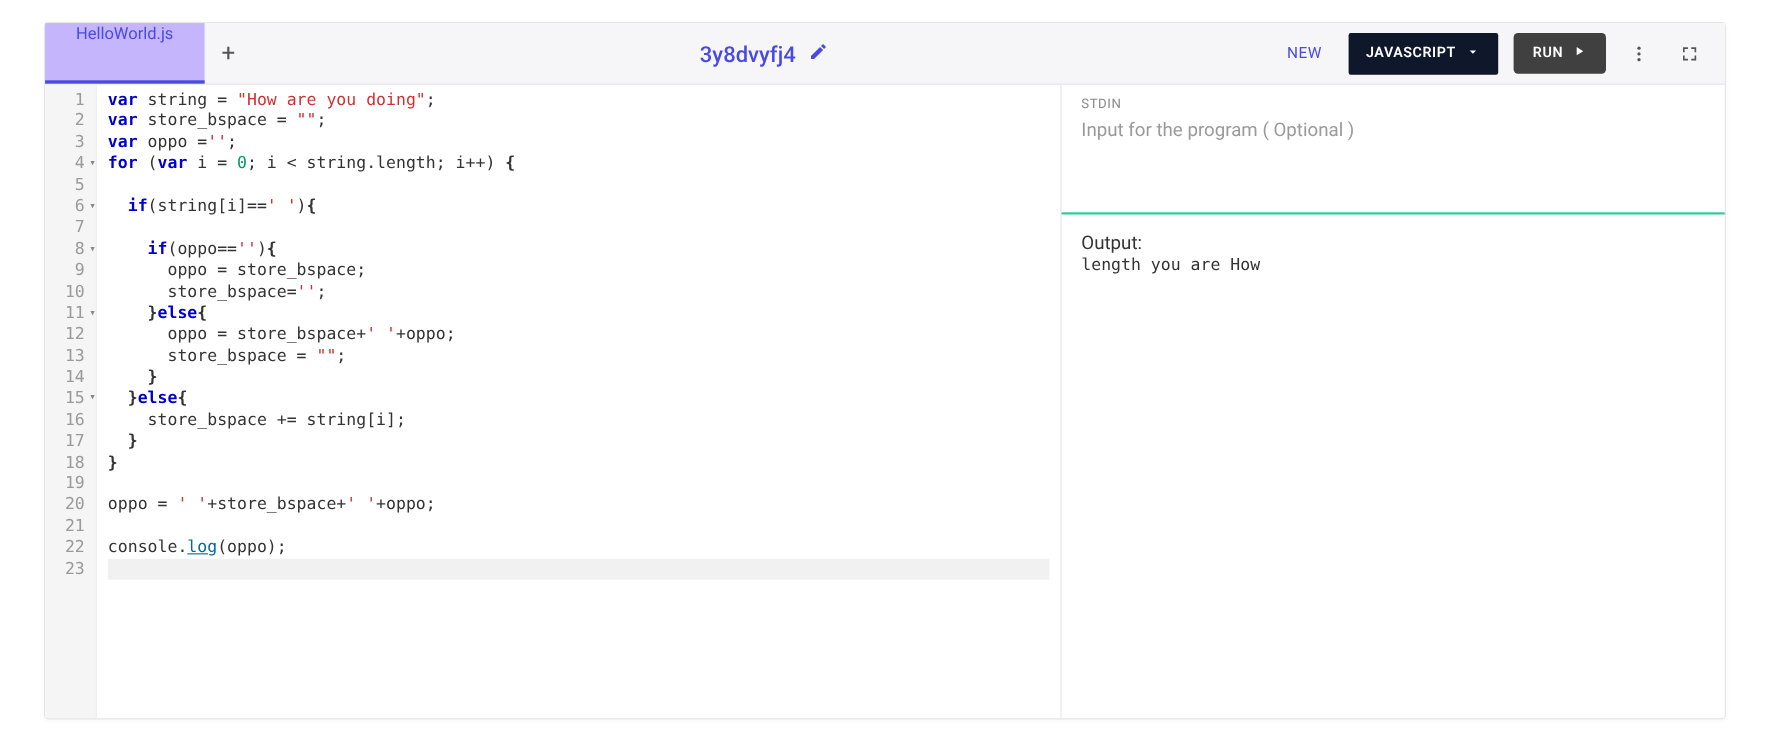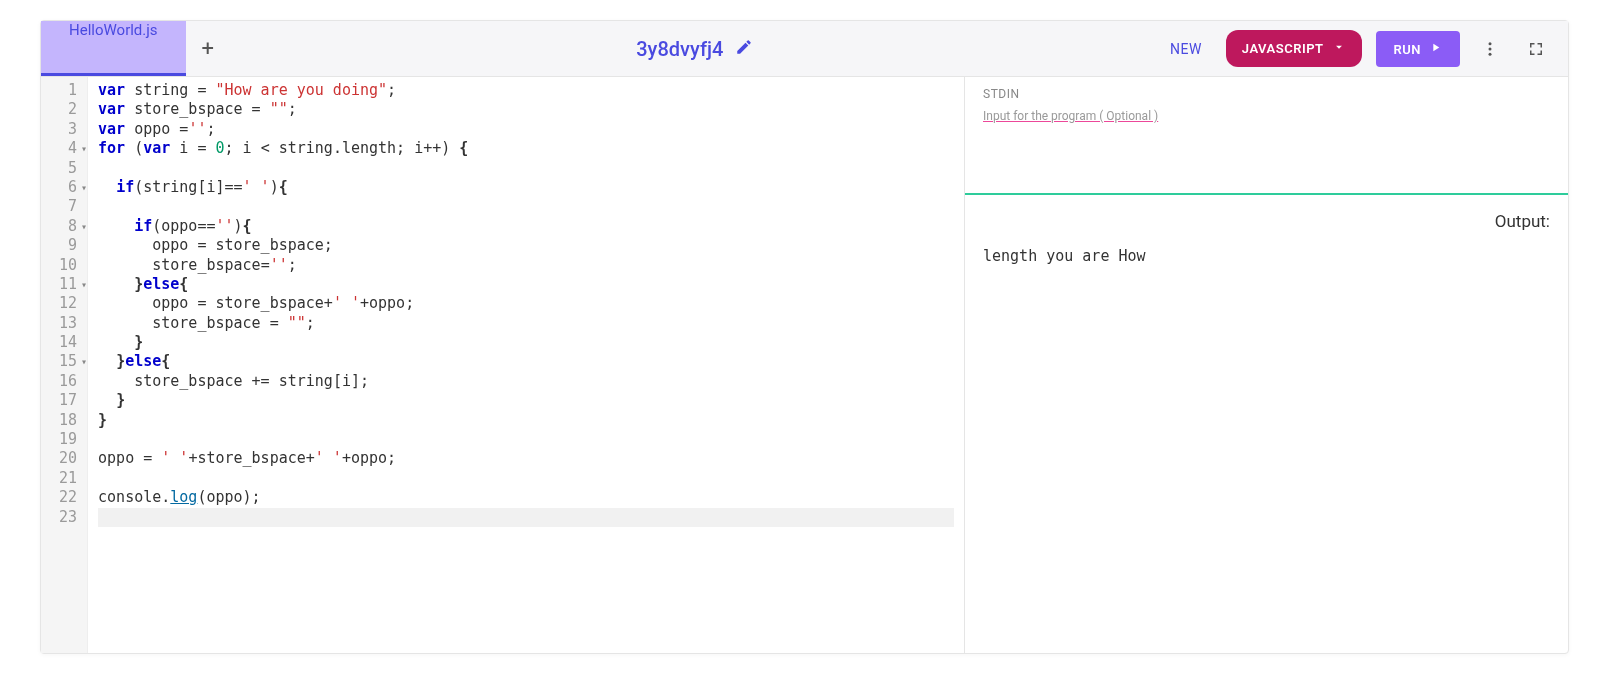--- a/index.html
+++ b/index.html
@@ -69,43 +69,43 @@
   }
   .new-btn {
     color: #4a4ae0;
     font-size: 14px;
     font-weight: 400;
     letter-spacing: 0.5px;
     cursor: pointer;
     padding: 8px 10px;
   }
   .lang-btn {
-    background: #be185d;
+    background: #0f172a;
     color: #fff;
     font-size: 13px;
     font-weight: 600;
     letter-spacing: 0.5px;
     padding: 10px 16px;
-    border-radius: 12px;
+    border-radius: 2px;
     cursor: pointer;
     display: flex;
     align-items: center;
     gap: 8px;
   }
   .run-btn {
-    background: #8b5cf6;
+    background: #404040;
     color: #fff;
     font-size: 13px;
     font-weight: 600;
     letter-spacing: 0.5px;
     padding: 10px 18px;
     border-radius: 4px;
     cursor: pointer;
     display: flex;
-    align-items: flex-end;
+    align-items: center;
     gap: 8px;
   }
   .more-icon, .fullscreen-icon {
     width: 32px;
     display: flex;
     align-items: center;
     justify-content: center;
     cursor: pointer;
     color: #555;
   }
@@ -169,42 +169,39 @@
   }
   .stdin-label {
     font-size: 12px;
     color: #888;
     letter-spacing: 0.5px;
     margin-bottom: 8px;
   }
   .stdin-input {
     width: 100%;
     border: none;
-    font-size: 12px;
-    color: #ec4899;
+    font-size: 17px;
+    color: #0f766e;
     outline: none;
     font-family: inherit;
     resize:none;
     height: 60px;
-    text-decoration: underline;
   }
   .stdin-input::placeholder { color:#9a9a9a; }
   .divider {
     height: 2px;
     background: #2ecc9b;
   }
   .output-block {
     padding: 16px 18px;
     flex:1;
   }
   .output-label {
     font-size: 17px;
     color: #333;
-    margin-bottom: 16px;
-    text-align: right;
   }
   .output-text {
     font-family: "Consolas","Monaco","Menlo",monospace;
     font-size: 15px;
     color: #333;
     white-space: pre-wrap;
   }
 </style>
 </head>
 <body>

